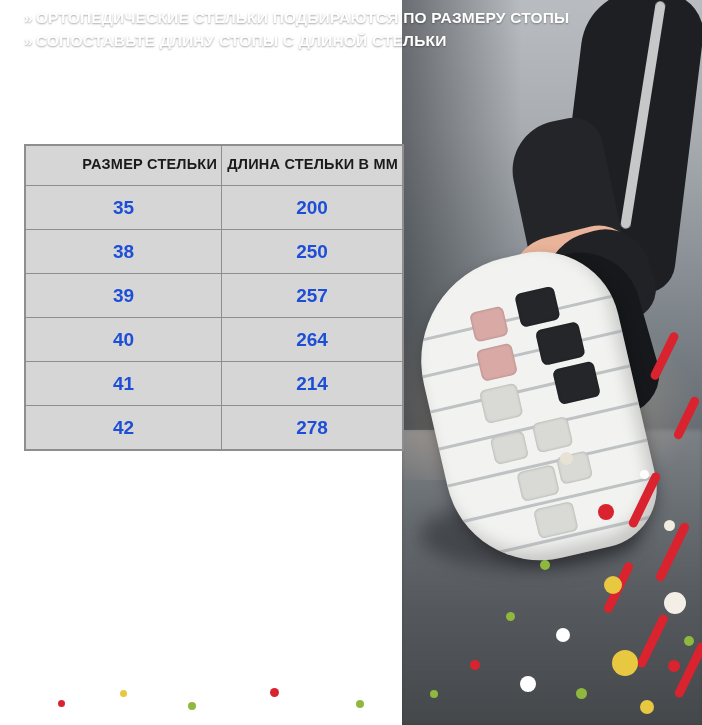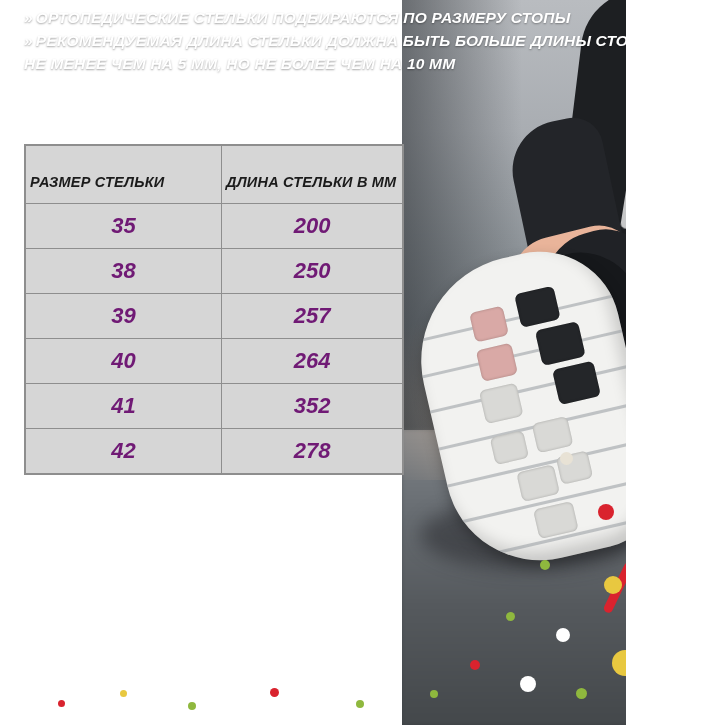--- a/index.html
+++ b/index.html
@@ -10,25 +10,24 @@
     width: 702px;
     height: 725px;
     overflow: hidden;
     background: #ffffff;
     font-family: "Liberation Sans", sans-serif;
     position: relative;
   }
 
   #page {
     position: relative;
-    width: 626px;
+    width: 702px;
     height: 725px;
     overflow: hidden;
     background: #ffffff;
-    font-style: italic;
   }
 
   
   .photo {
     position: absolute;
     left: 402px;
     top: 0;
     width: 300px;
     height: 725px;
     overflow: hidden;
@@ -222,32 +221,32 @@
   }
   table.size-table {
     width: 100%;
     border-collapse: collapse;
     background: #d6d6d6;
   }
   table.size-table th {
     font-size: 14.5px;
     font-weight: bold;
     color: #1b1b1b;
-    text-align: left;
-    padding: 28px 4px 12px;
+    text-align: right;
+    padding: 10px 4px 12px;
     border: 1px solid #8e8e8e;
     line-height: 17px;
     letter-spacing: 0.2px;
     background: #d6d6d6;
     text-transform: uppercase;
   }
   table.size-table td {
-    font-size: 22px;
+    font-size: 19px;
     font-weight: bold;
-    color: #701a75;
+    color: #1d4ed8;
     text-align: center;
     padding: 9px 20px;
     border: 1px solid #8e8e8e;
     background: #d6d6d6;
     height: 25px;
   }
   table.size-table col.c1 { width: 52%; }
   table.size-table col.c2 { width: 48%; }
 </style>
 </head>
@@ -320,22 +319,22 @@
   <div class="dot" style="left:356px; top:700px; width:8px; height:8px; background:#8fb83e;"></div>
   <div class="dot" style="left:270px; top:688px; width:9px; height:9px; background:#d9232e;"></div>
   <div class="dot" style="left:188px; top:702px; width:8px; height:8px; background:#8fb83e;"></div>
   <div class="dot" style="left:120px; top:690px; width:7px; height:7px; background:#e8c840;"></div>
   <div class="dot" style="left:58px; top:700px; width:7px; height:7px; background:#d9232e;"></div>
 
   <div class="header">
     <div class="hline">
       <span class="chev">»</span><span>ОРТОПЕДИЧЕСКИЕ СТЕЛЬКИ ПОДБИРАЮТСЯ ПО РАЗМЕРУ СТОПЫ</span>
     </div>
-    <div class="hline wrap" style="width:648px;">
-      <span class="chev">»</span><span>РЕКОМЕНДУЕМАЯ ДЛИНА СТЕЛЬКИ ДОЛЖНА БЫТЬ БОЛЬШЕ ДЛИНЫ СТОПЫ НЕ МЕНЕЕ ЧЕМ НА 5 ММ, НО НЕ БОЛЕЕ ЧЕМ НА 10 ММ</span>
+    <div class="hline">
+      <span class="chev">»</span><span>СОПОСТАВЬТЕ ДЛИНУ СТОПЫ С ДЛИНОЙ СТЕЛЬКИ</span>
     </div>
   </div>
 
   <div class="table-wrap">
     <table class="size-table">
       <colgroup>
           <col class="c1">
           <col class="c2">
         </colgroup>
       <thead>
@@ -356,21 +355,21 @@
         <tr>
           <td>39</td>
           <td>257</td>
         </tr>
         <tr>
           <td>40</td>
           <td>264</td>
         </tr>
         <tr>
           <td>41</td>
-          <td>352</td>
+          <td>214</td>
         </tr>
         <tr>
           <td>42</td>
           <td>278</td>
         </tr>
       </tbody>
     </table>
   </div>
 
 </div>

